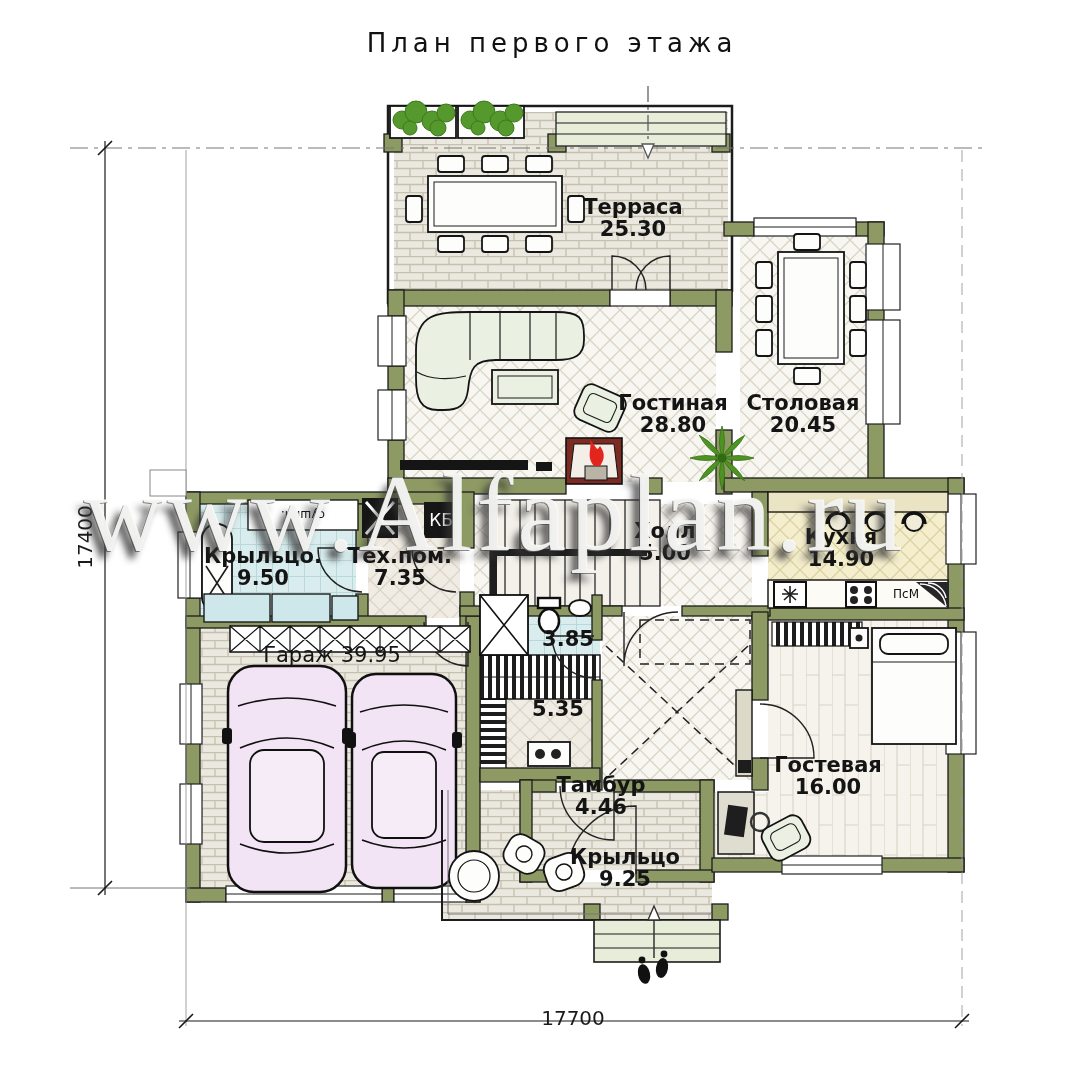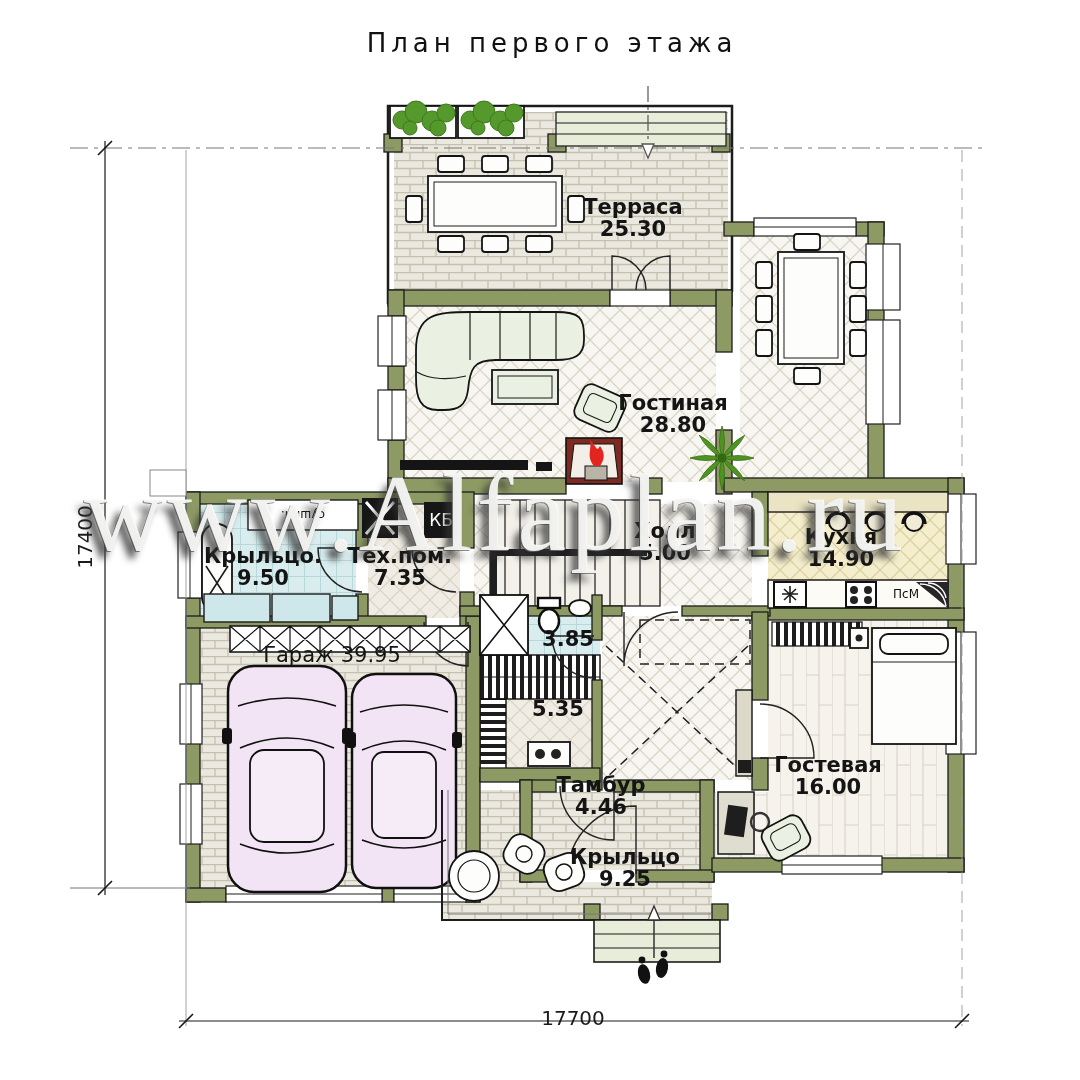--- a/index.html
+++ b/index.html
@@ -444,20 +444,24 @@
   <div class="page-title">План первого этажа</div>
 
   <div class="room-label" style="left:633px;top:196px">
     <span class="rname">Терраса</span>
     <span class="area">25.30</span>
   </div>
   <div class="room-label" style="left:673px;top:392px">
     <span class="rname">Гостиная</span>
     <span class="area">28.80</span>
   </div>
+  <div class="room-label" style="left:803px;top:392px">
+    <span class="rname">Столовая</span>
+    <span class="area">20.45</span>
+  </div>
   <div class="room-label" style="left:841px;top:526px">
     <span class="rname">Кухня</span>
     <span class="area">14.90</span>
   </div>
   <div class="room-label" style="left:665px;top:520px">
     <span class="rname"></span>
     <span class="rname">Холл</span>
     <span class="area">5.00</span>
   </div>
   <div class="room-label" style="left:263px;top:545px">

